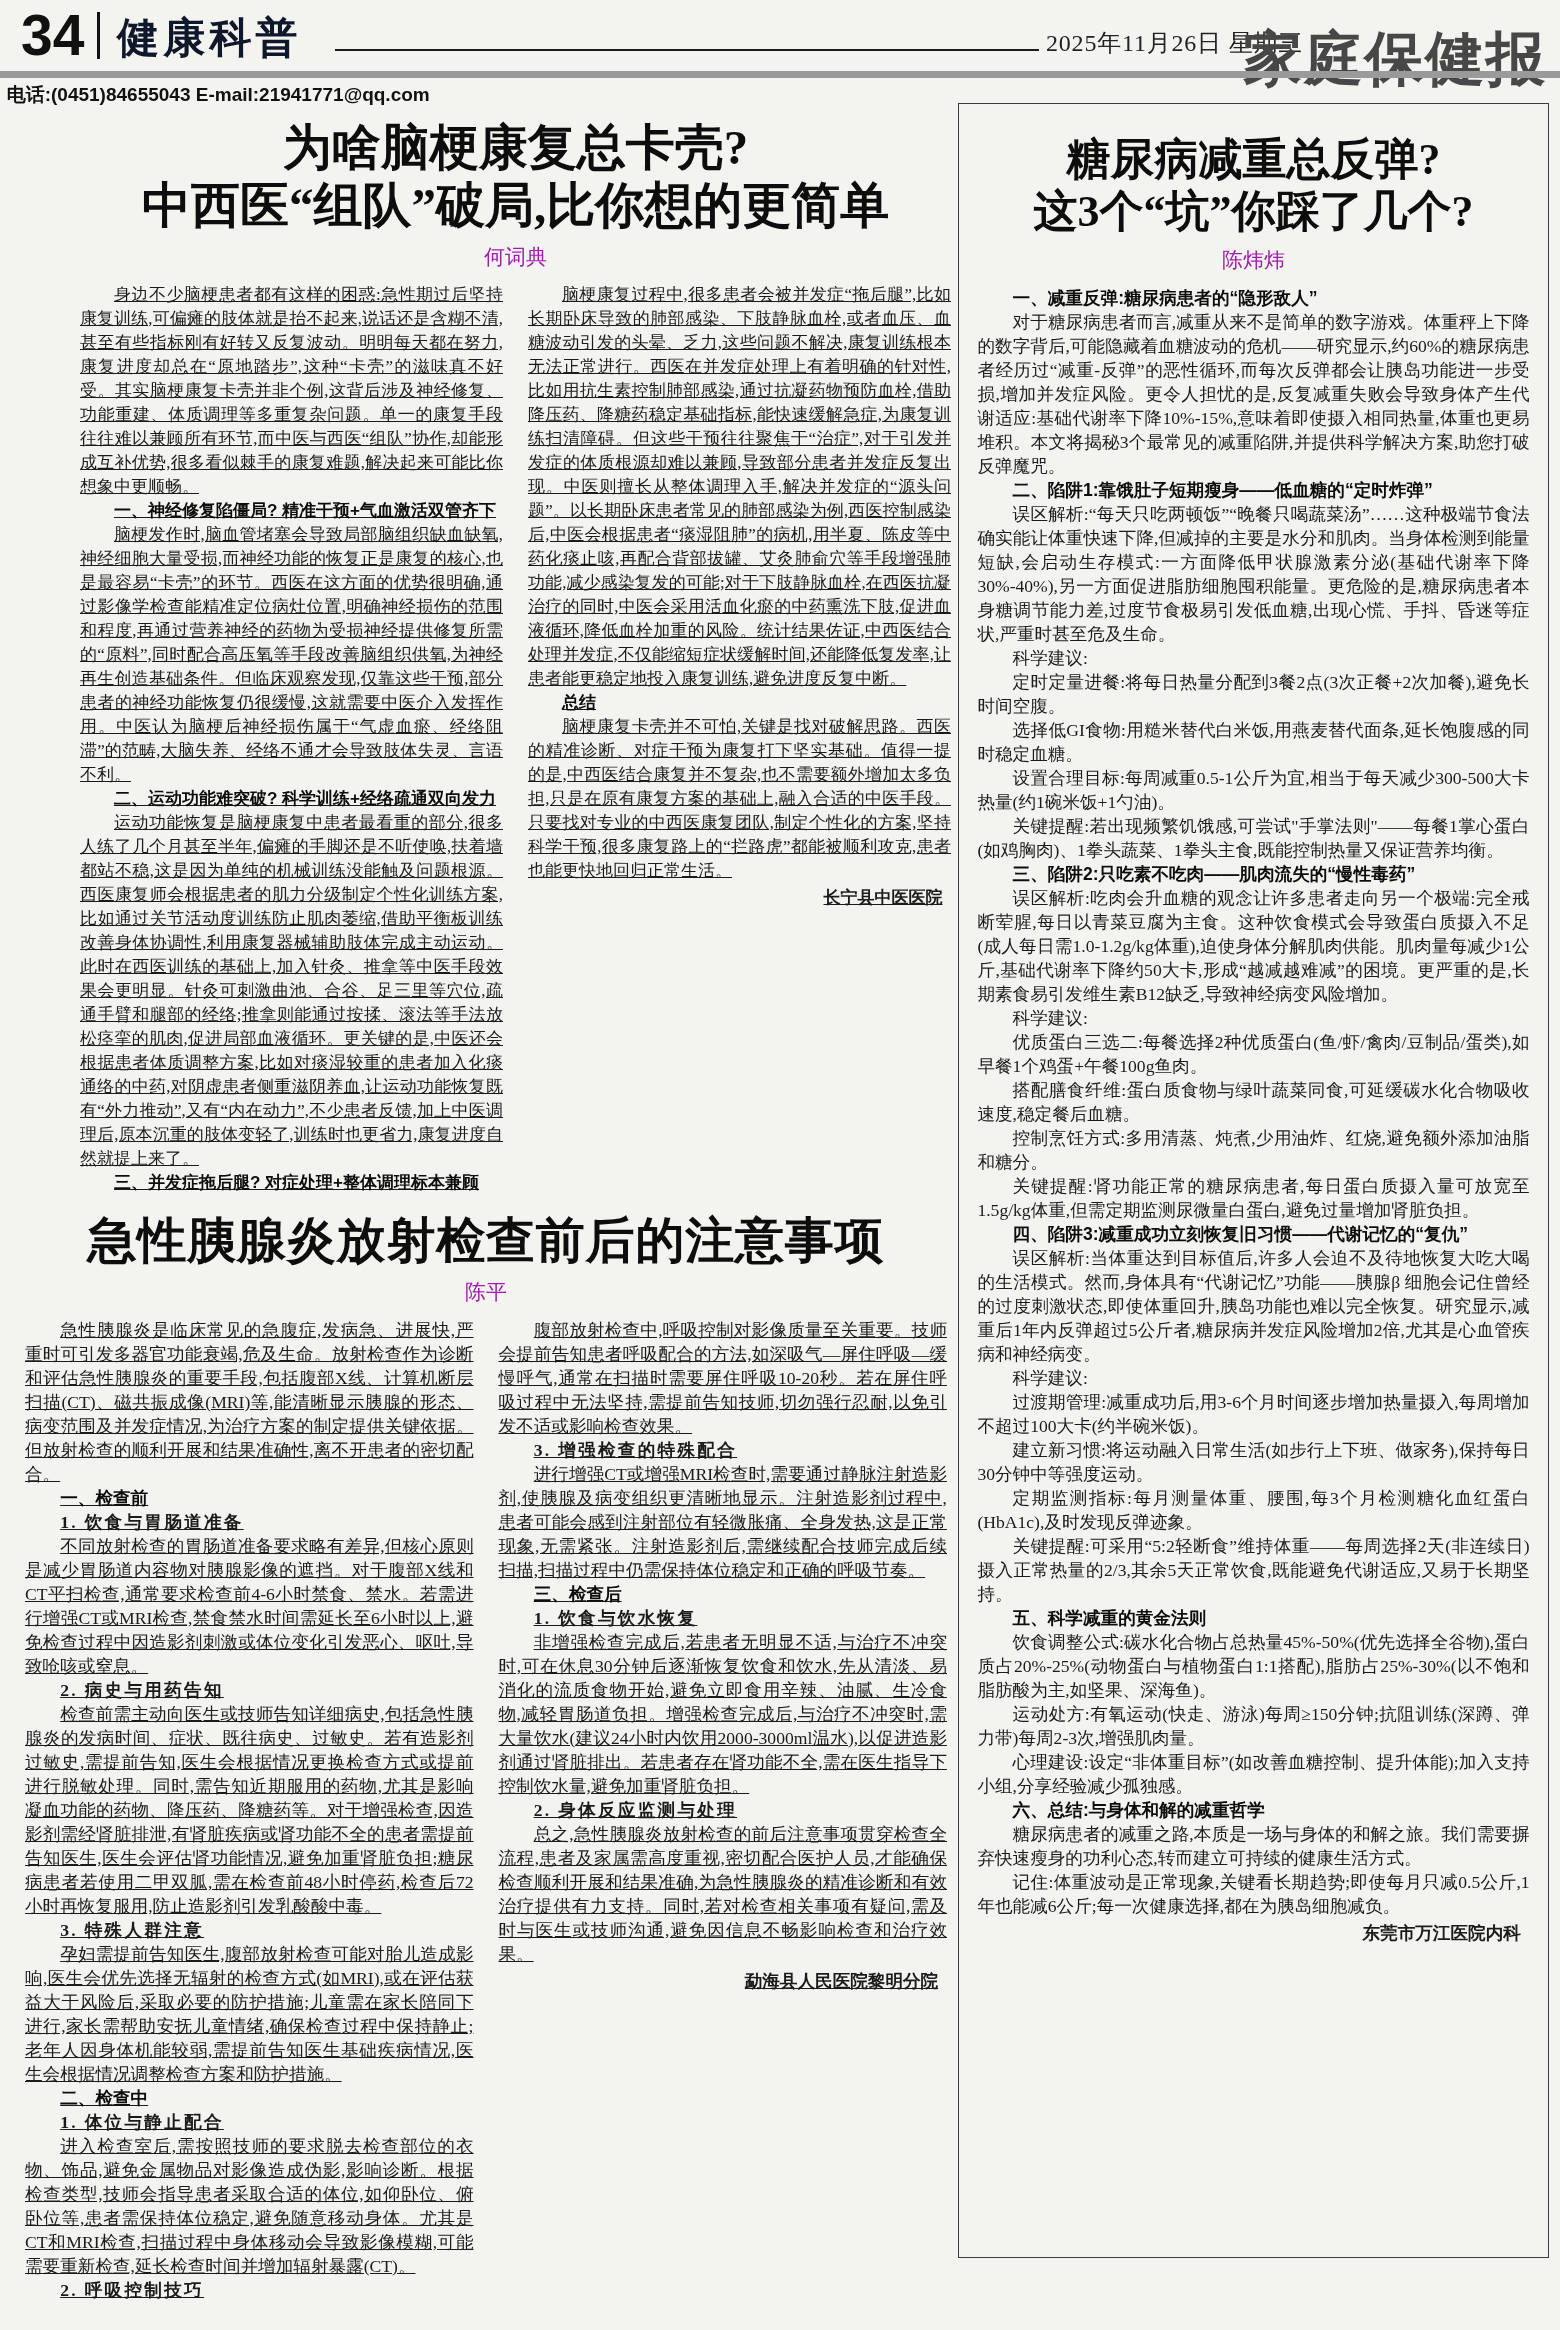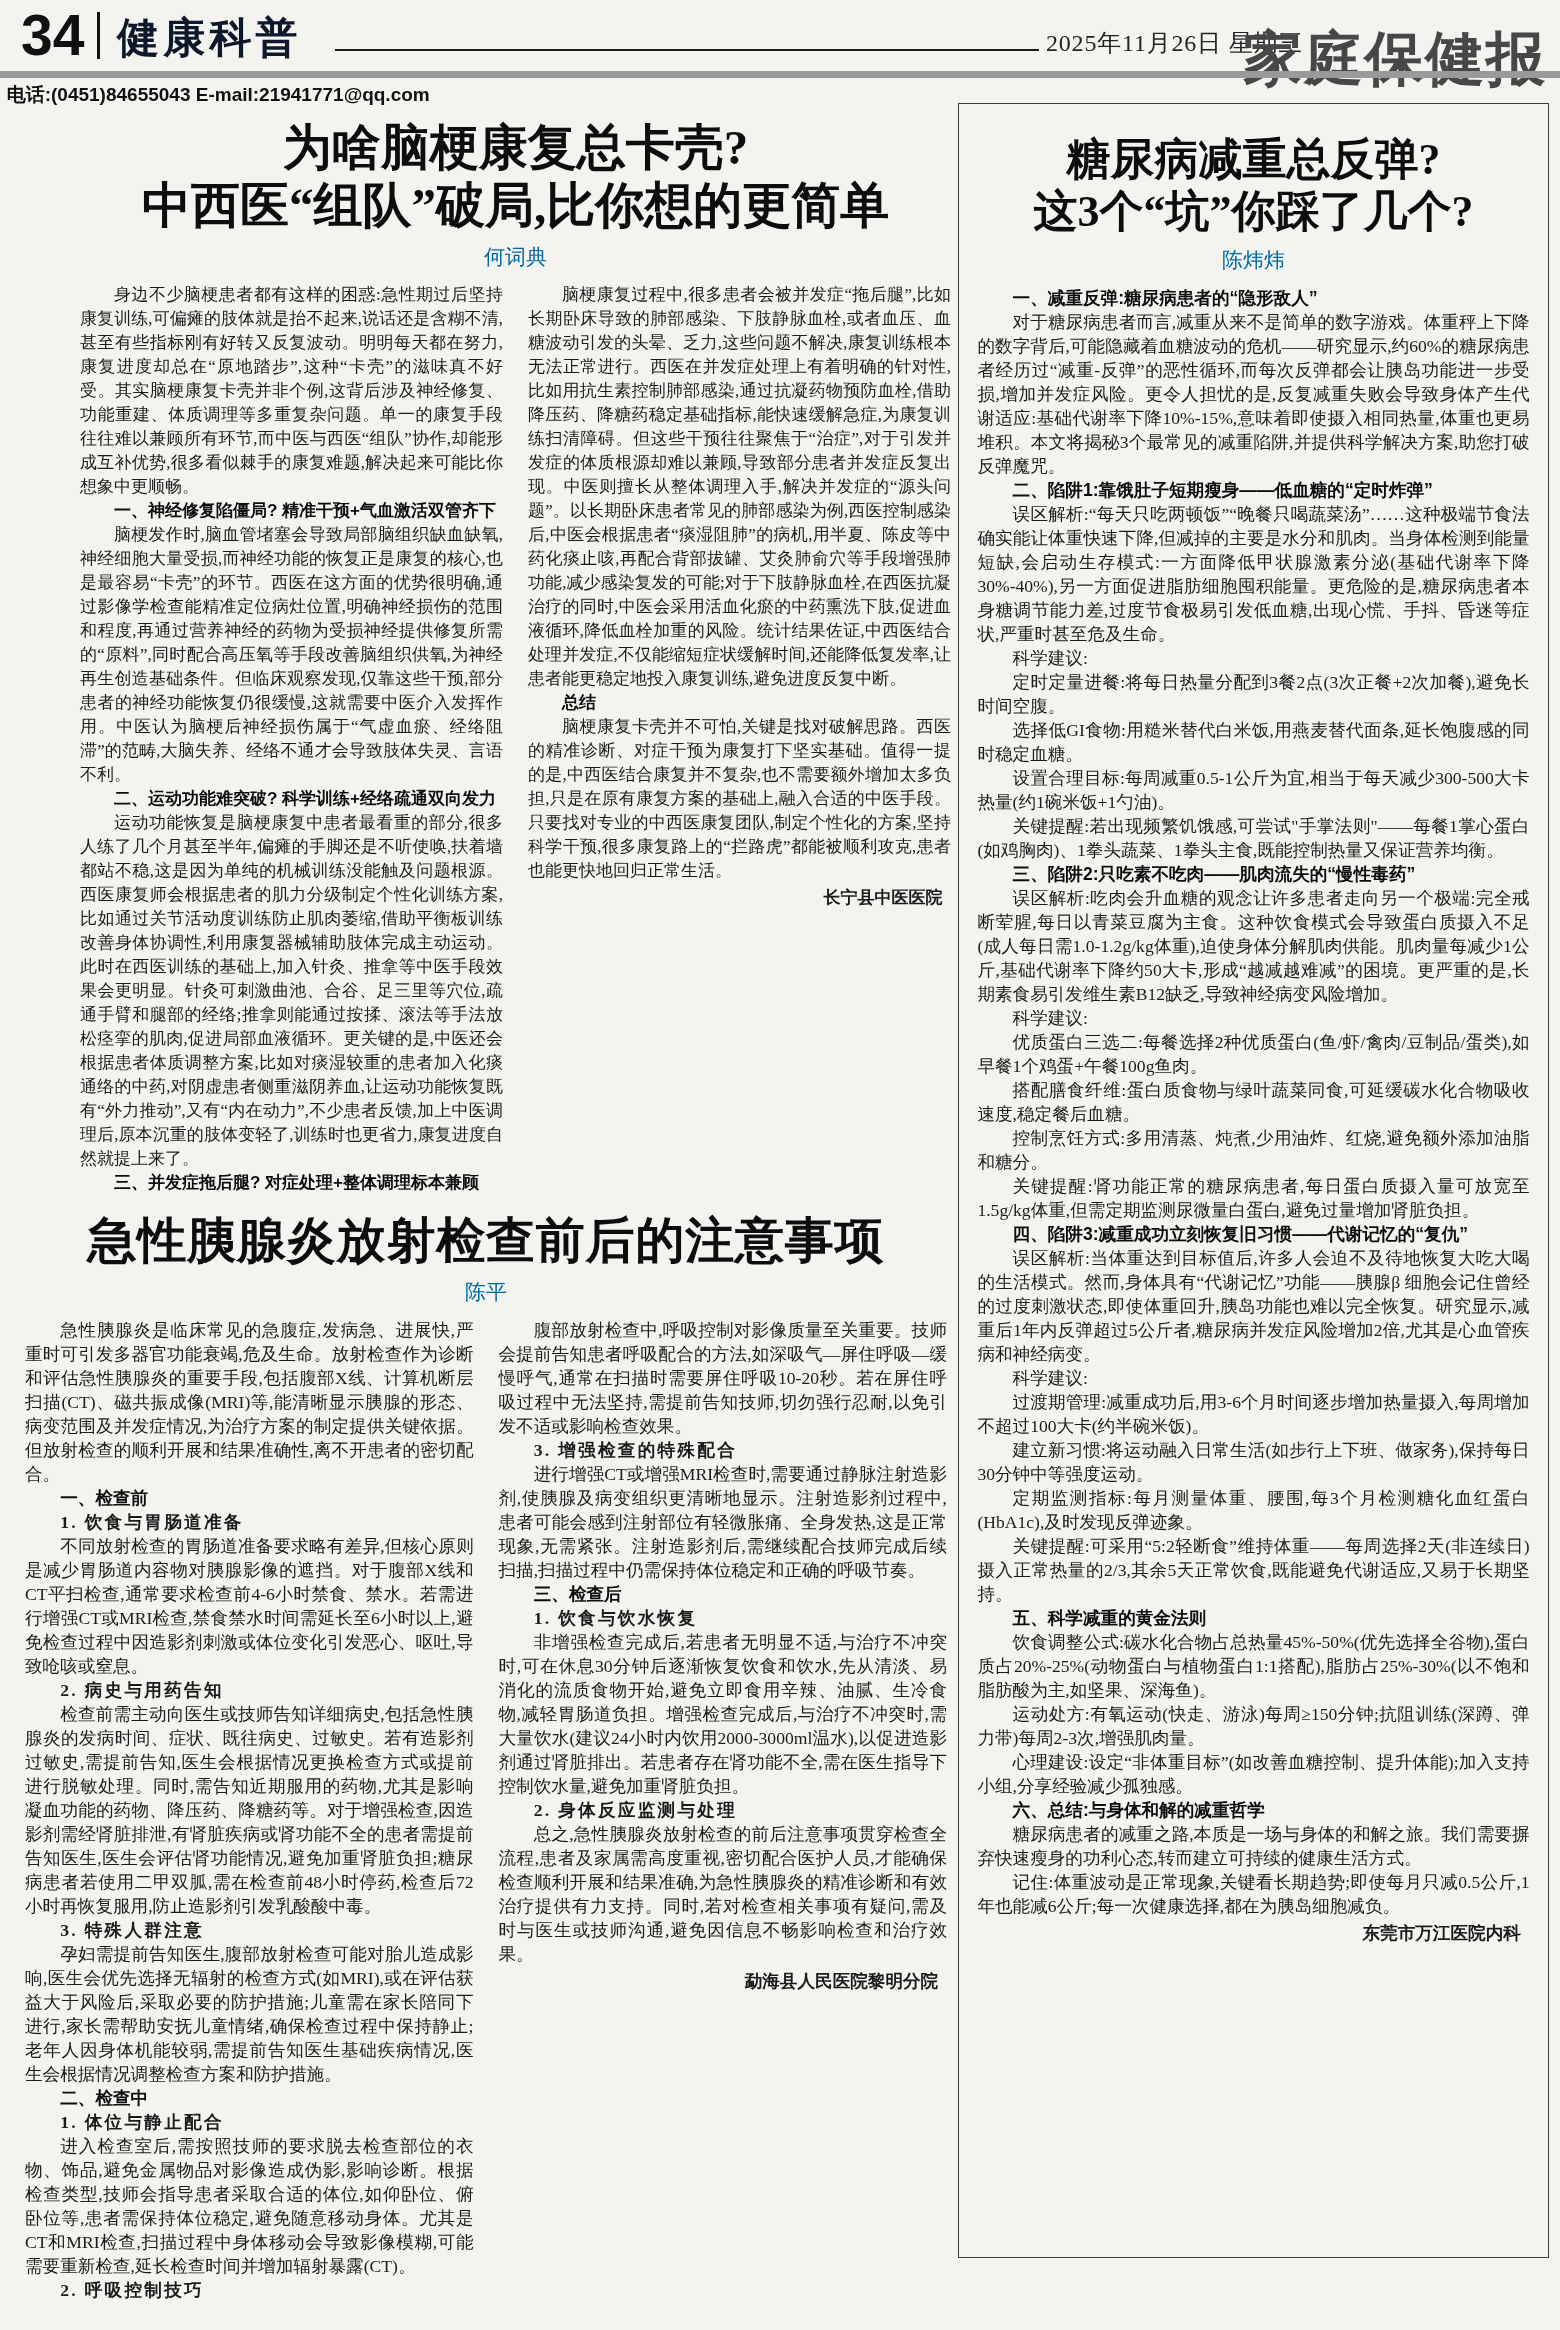--- a/index.html
+++ b/index.html
@@ -21,24 +21,24 @@
   
   article{position:absolute;display:block;}
   .t{margin:0;text-align:center;font-weight:900;color:#0d0d0d;line-height:1.18;}
   .a1{left:80px;top:119px;width:871px;}
   .a1 .t{font-size:49px;}
   .a2{left:25px;top:1212px;width:922px;}
   .a2 .t{font-size:49px;letter-spacing:0.8px;}
   .a3{left:958px;top:103px;width:591px;height:2155px;border:1.7px solid #3c3c3c;
       background:#f3f3ef;box-sizing:border-box;padding:30px 18.4px 0 18.4px;}
   .a3 .t{font-size:44px;}
-  .byline{text-align:center;font-size:21px;color:#0369a1;margin:8.4px 0 11.7px 0;}
+  .byline{text-align:center;font-size:21px;color:#a21caf;margin:8.4px 0 11.7px 0;}
   .bodytxt{text-align:justify;}
   .bodytxt p{margin:0;}
-  .cols{column-count:2;column-gap:25px;column-fill:auto;}
+  .cols{column-count:2;column-gap:25px;column-fill:auto;text-decoration:underline;}
   .a1b{height:927px;font-size:17px;line-height:24px;}
   .a2b{height:994px;font-size:17.6px;line-height:24px;}
   .a3b{height:1885px;font-size:17.6px;line-height:24px;overflow:hidden;}
   .para{text-indent:2em;}
   .head{font-family:"Liberation Sans","DejaVu Sans",sans-serif;font-weight:bold;
         text-indent:2em;color:#0d0d0d;}
   .sub{font-weight:bold;letter-spacing:0.13em;text-indent:2em;}
   .sig{font-family:"Liberation Sans",sans-serif;font-weight:bold;text-align:right;
        text-indent:0;padding-right:0.5em;margin-top:3.4px !important;}
 </style>

